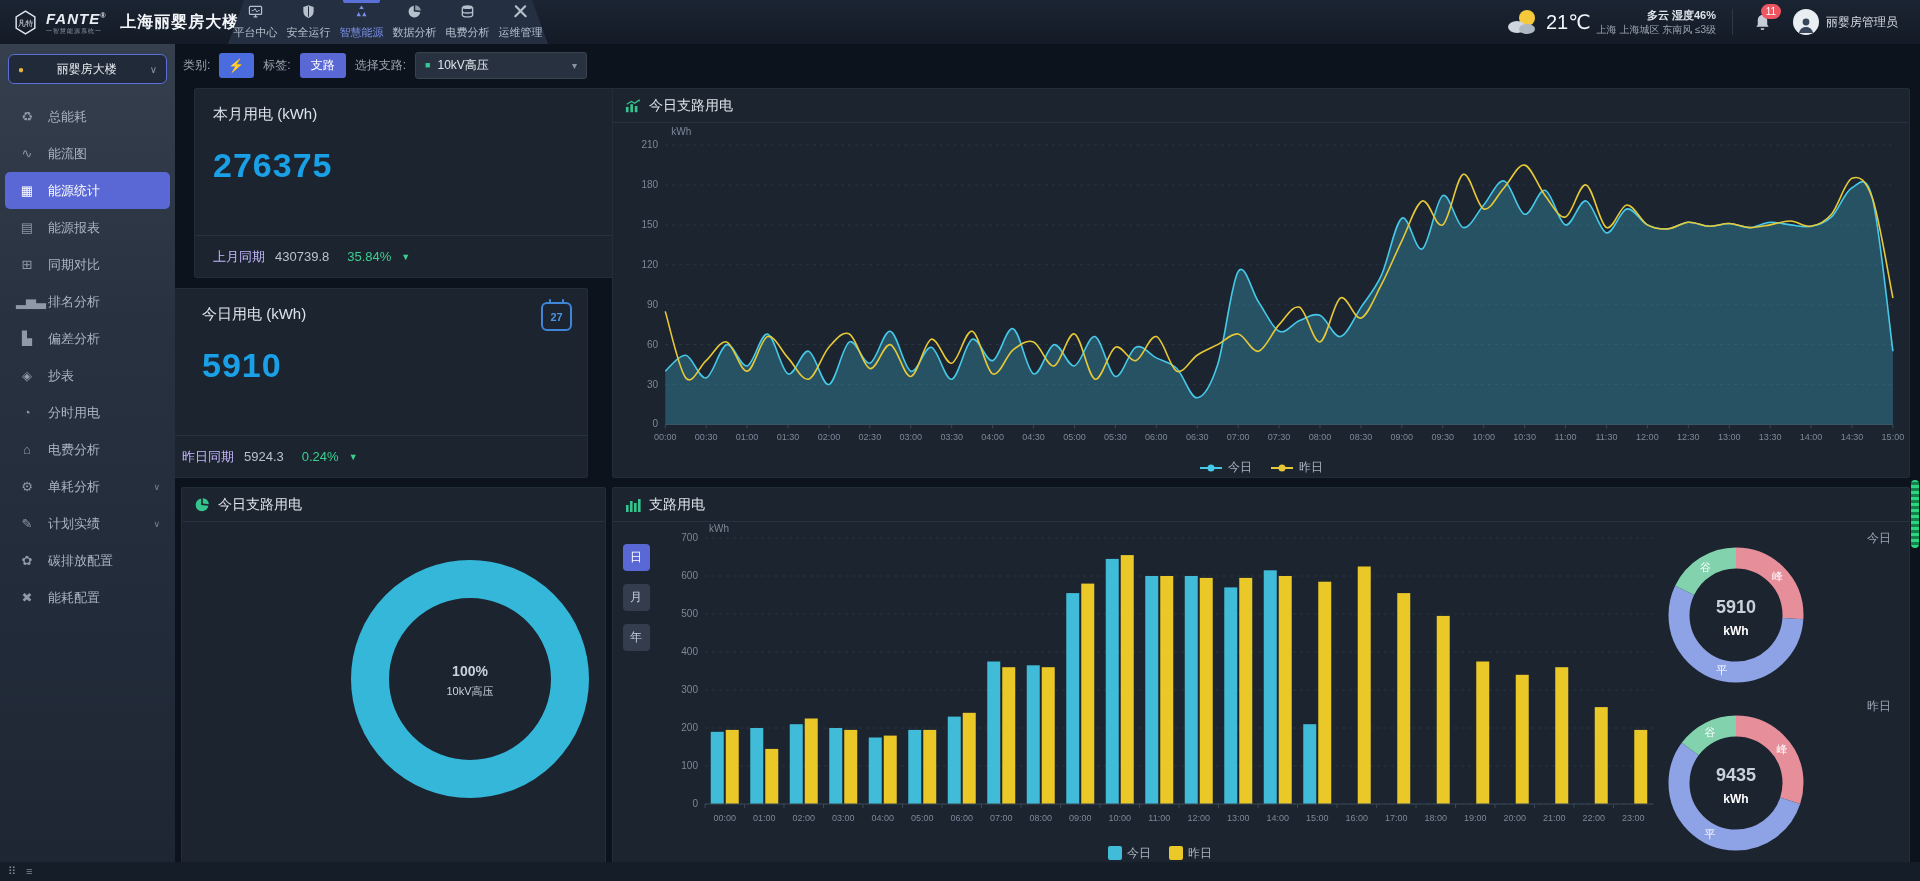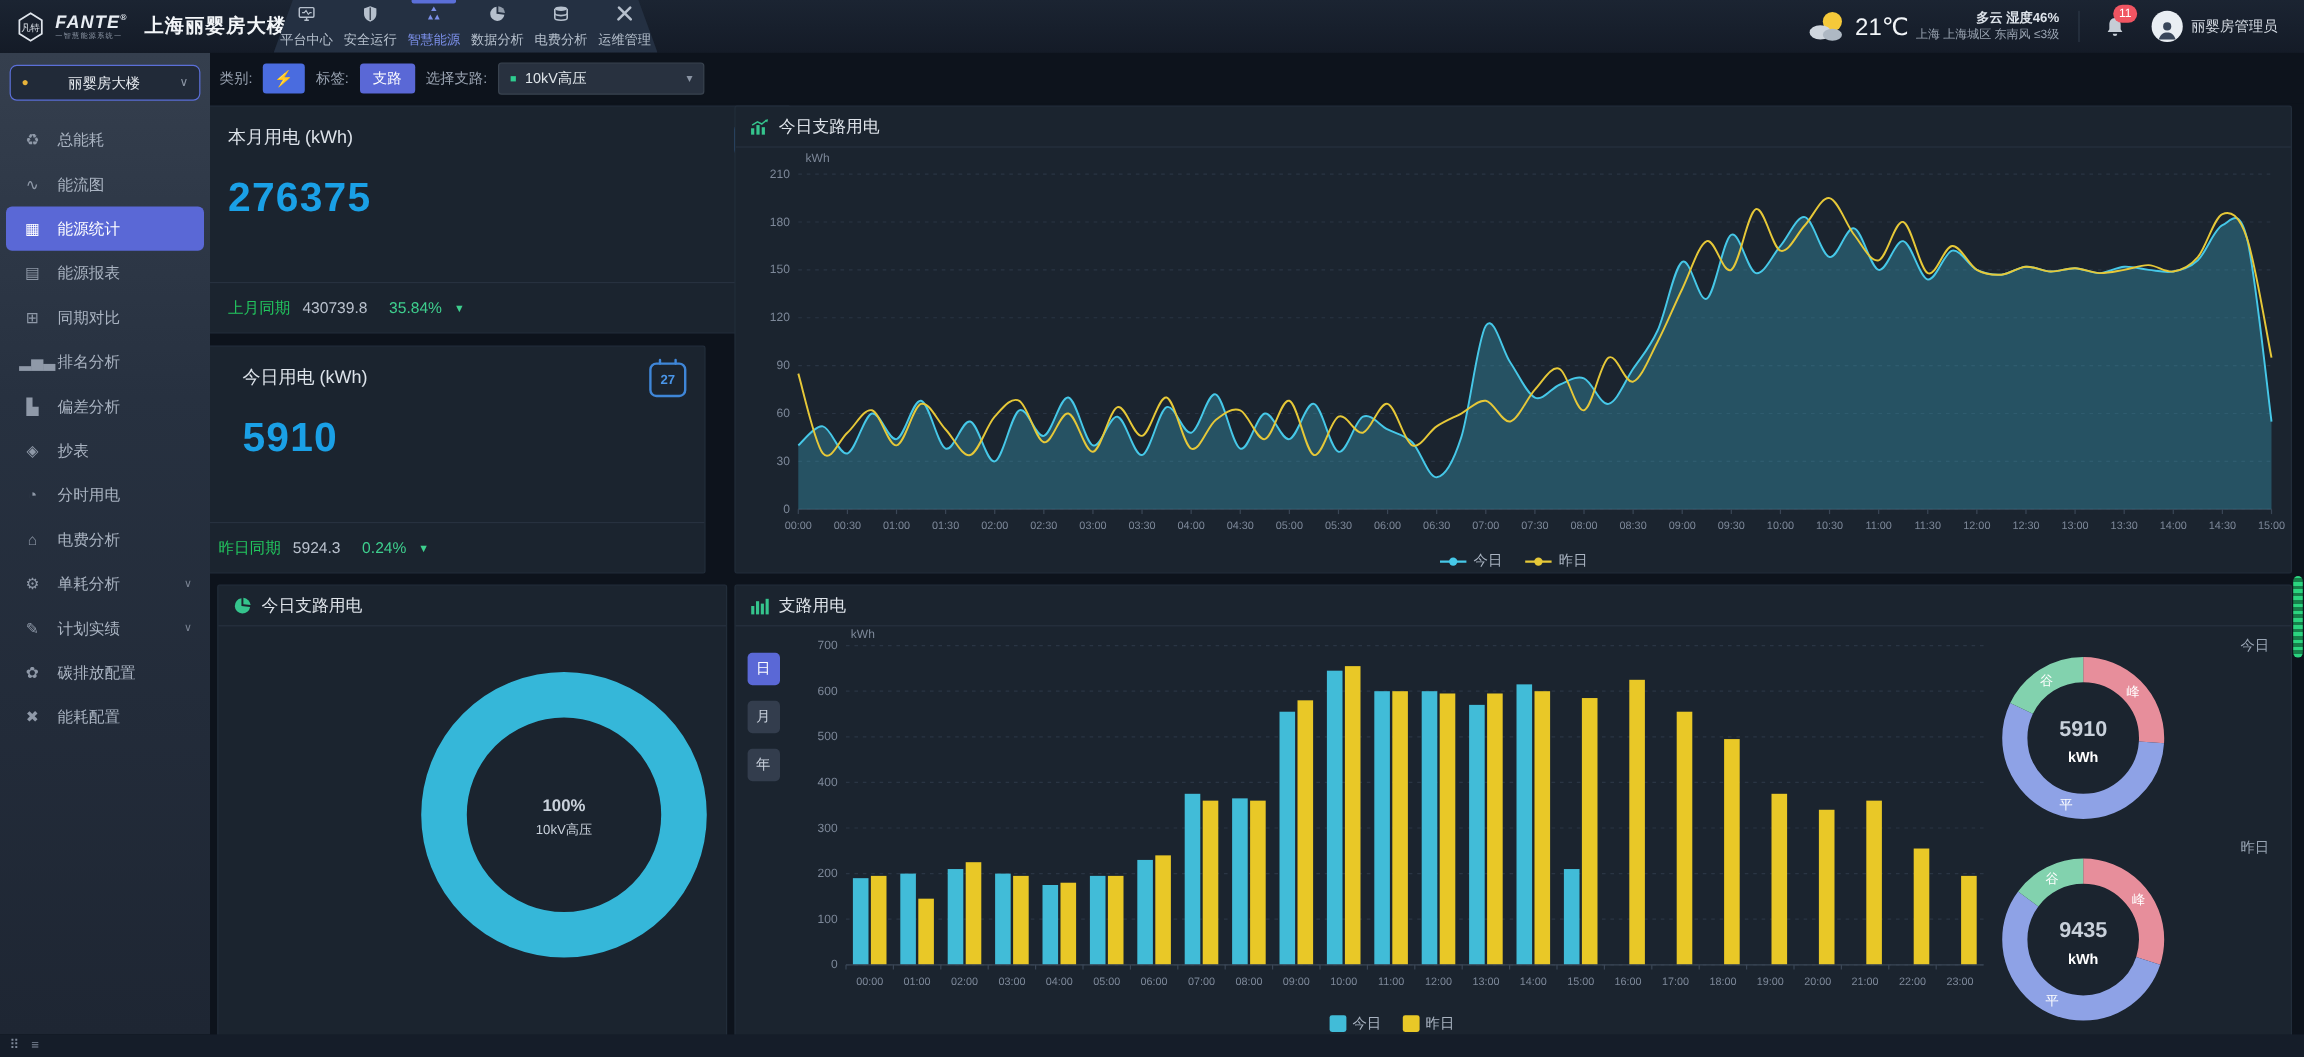--- a/index.html
+++ b/index.html
@@ -71,30 +71,30 @@
     color:#fff; font-size:13px; cursor:pointer; }
   .btn-tag { min-width:46px; height:25px; background:#5a68d6; border:none; border-radius:3px;
     color:#fff; font-size:12px; cursor:pointer; padding:0 10px; }
   .branch-select { width:172px; height:27px; background:#28313f; border:1px solid #39434f;
     border-radius:3px; display:flex; align-items:center; gap:7px; padding:0 9px; cursor:pointer; }
   .branch-square { color:#2ecc8f; font-size:9px; }
   .branch-value { flex:1; font-size:12px; color:#dfe5ea; }
   .branch-arrow { font-size:10px; color:#8a94a3; }
   
   .panel { position:absolute; background:#1b242f; border:1px solid #222d3a; border-radius:2px; }
-  #panel-month { left:171px; top:88px; width:488px; height:190px; }
+  #panel-month { left:194px; top:88px; width:488px; height:190px; }
   #panel-today { left:163px; top:288px; width:425px; height:190px;padding-left:20px; }
   #panel-donut { left:181px; top:487px; width:425px; height:382px; }
   #panel-line  { left:612px; top:88px;  width:1298px; height:390px; }
   #panel-bar   { left:612px; top:487px; width:1298px; height:382px; }
   .stat-title { font-size:15px; color:#dde3ea; padding:16px 0 0 18px; }
   .stat-value { font-size:34px; font-weight:bold; color:#1aa0e6; padding:22px 0 0 18px; letter-spacing:1px; }
   .stat-footer { position:absolute; bottom:0; left:0; right:0; height:42px; border-top:1px solid #27313f;
     display:flex; align-items:center; padding:0 18px; gap:10px; }
-  .cmp-label { font-size:13px; color:#22c55e; }
+  .cmp-label { font-size:13px; color:#c4b5fd; }
   .cmp-value { font-size:13px; color:#b9c1cd; }
   .cmp-pct { font-size:13px; color:#3ecf8e; margin-left:8px; }
   .cmp-tri { font-size:9px; color:#3ecf8e; }
   .cal { position:absolute; top:13px; right:15px; width:31px; height:29px; border:2px solid #3f86d8;
     border-radius:6px; cursor:pointer; display:flex; align-items:center; justify-content:center;
     color:#4a95e8; background:transparent; }
   .cal::before, .cal::after { content:""; position:absolute; top:-5px; width:2px; height:5px;
     background:#3f86d8; border-radius:1px; }
   .cal::before { left:6px; } .cal::after { right:6px; }
   .cal .cal-glyph { font-size:15px; line-height:1; }

